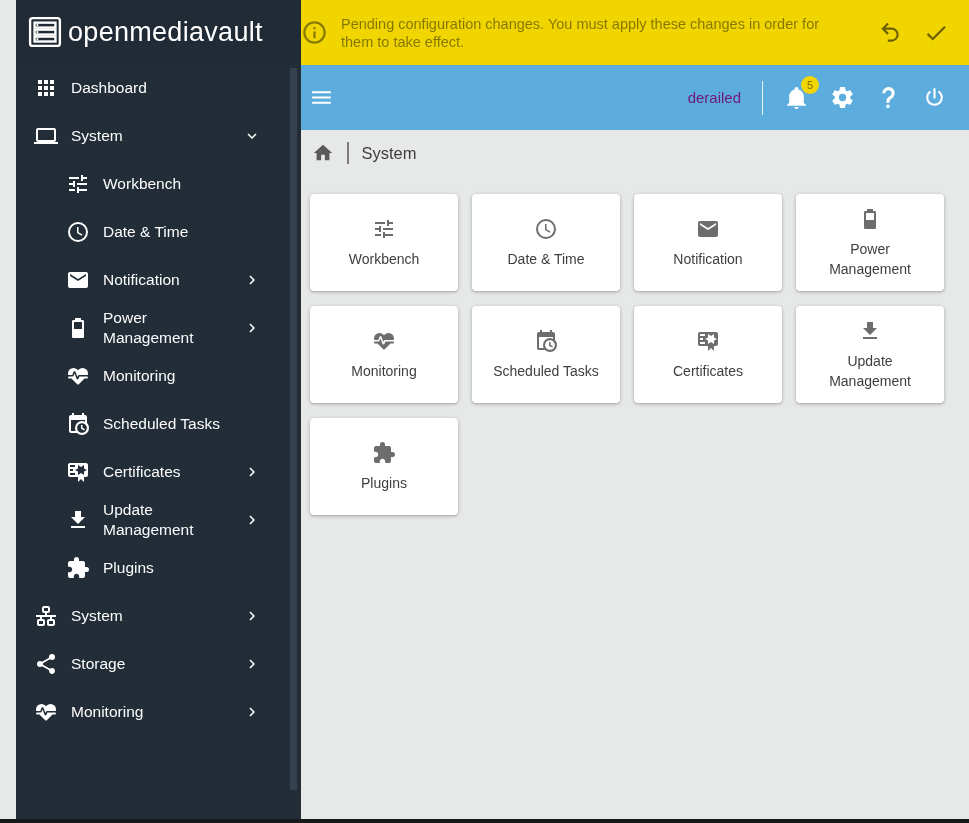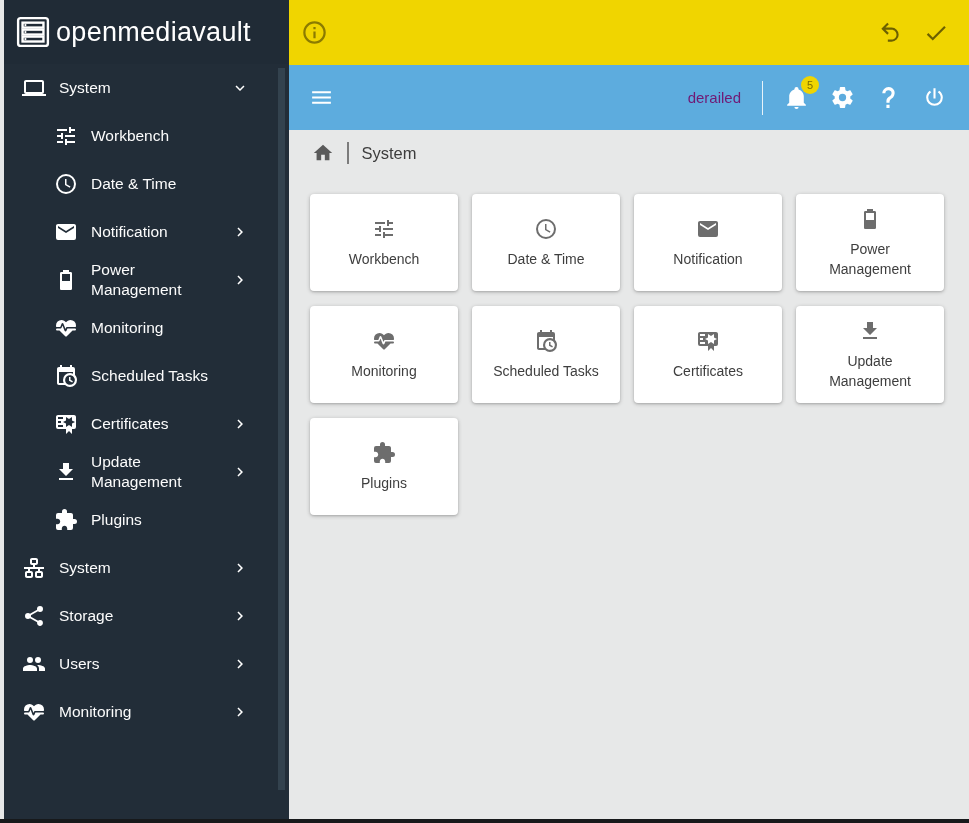--- a/index.html
+++ b/index.html
@@ -1,20 +1,20 @@
 <!DOCTYPE html>
 <html><head>
 <meta charset="utf-8">
 <style>
   * { margin:0; padding:0; box-sizing:border-box; }
   html,body { width:969px; height:823px; overflow:hidden; }
   body { position:relative; font-family:"Liberation Sans","DejaVu Sans",sans-serif; background:#e7e8e8; }
 
   
-  .sidebar { position:absolute; left:4px; top:0; width:285px; height:823px; background:#222d38; color:#fff; z-index:2; }
+  .sidebar { position:absolute; left:16px; top:0; width:285px; height:823px; background:#222d38; color:#fff; z-index:2; }
   .logo-header { height:64px; display:flex; align-items:center; padding-left:10px; background:#202b36; }
   .logo-mark { width:38px; height:38px; color:#fff; flex:none; }
   .logo-title { font-size:27px; color:#fff; letter-spacing:0.3px; font-weight:400; margin-left:4px; }
   .nav { position:absolute; top:64px; bottom:0; left:0; right:0; overflow:hidden; }
   .nav-item { position:relative; display:flex; align-items:center; min-height:48px; padding:0 48px 0 18px; font-size:15.5px; color:#fcfcfc; cursor:pointer; }
   .nav-item.sub { padding-left:50px; }
   .nicon { width:24px; height:24px; margin-right:13px; flex:none; color:#fff; }
   .nav-label { white-space:nowrap; line-height:20px; }
   .nav-item.wrap .nav-label { white-space:normal; max-width:118px; }
   .chev { position:absolute; right:40px; top:50%; margin-top:-9px; width:18px; height:18px; color:#fff; }
@@ -71,20 +71,28 @@
         <circle cx="7.2" cy="16.45" r="0.7" fill="currentColor" stroke="none"></circle>
       </svg>
     </span>
     <span class="logo-title">openmediavault</span>
   </div>
 
   <div class="nav">
     <div class="nav-item">
       <span class="nicon">
           <svg viewBox="0 0 24 24" width="100%" height="100%" style="display:block">
+            <path fill="currentColor" fill-rule="evenodd" d="M16,20H20V16H16V20M16,14H20V10H16V14M10,8H14V4H10V8M16,8H20V4H16V8M10,14H14V10H10V14M4,14H8V10H4V14M4,20H8V16H4V20M10,20H14V16H10V20M4,8H8V4H4V8Z"></path>
+          </svg>
+        </span>
+      <span class="nav-label">Dashboard</span>
+    </div>
+    <div class="nav-item">
+      <span class="nicon">
+          <svg viewBox="0 0 24 24" width="100%" height="100%" style="display:block">
             <path fill="currentColor" fill-rule="evenodd" d="M4,6H20V16H4V6M20,18A2,2 0 0,0 22,16V6C22,4.89 21.1,4 20,4H4C2.89,4 2,4.89 2,6V16A2,2 0 0,0 4,18H0V20H24V18H20Z"></path>
           </svg>
         </span>
       <span class="nav-label">System</span>
       <span class="chev">
           <svg viewBox="0 0 24 24" width="100%" height="100%" style="display:block">
             <path fill="currentColor" fill-rule="evenodd" d="M7.41,8.58L12,13.17L16.59,8.58L18,10L12,16L6,10L7.41,8.58Z"></path>
           </svg>
         </span>
     </div>
@@ -193,33 +201,20 @@
           </svg>
         </span>
     </div>
     <div class="nav-item">
       <span class="nicon">
           <svg viewBox="0 0 24 24" width="100%" height="100%" style="display:block">
             <path fill="currentColor" fill-rule="evenodd" d="M18,16.08C17.24,16.08 16.56,16.38 16.04,16.85L8.91,12.7C8.96,12.47 9,12.24 9,12C9,11.76 8.96,11.53 8.91,11.3L15.96,7.19C16.5,7.69 17.21,8 18,8A3,3 0 0,0 21,5A3,3 0 0,0 18,2A3,3 0 0,0 15,5C15,5.24 15.04,5.47 15.09,5.7L8.04,9.81C7.5,9.31 6.79,9 6,9A3,3 0 0,0 3,12A3,3 0 0,0 6,15C6.79,15 7.5,14.69 8.04,14.19L15.16,18.34C15.11,18.55 15.08,18.77 15.08,19C15.08,20.61 16.39,21.91 18,21.91C19.61,21.91 20.92,20.61 20.92,19A2.92,2.92 0 0,0 18,16.08Z"></path>
           </svg>
         </span>
       <span class="nav-label">Storage</span>
-      <span class="chev">
-          <svg viewBox="0 0 24 24" width="100%" height="100%" style="display:block">
-            <path fill="currentColor" fill-rule="evenodd" d="M8.59,16.58L13.17,12L8.59,7.41L10,6L16,12L10,18L8.59,16.58Z"></path>
-          </svg>
-        </span>
-    </div>
-    <div class="nav-item">
-      <span class="nicon">
-          <svg viewBox="0 0 24 24" width="100%" height="100%" style="display:block">
-            <path fill="currentColor" fill-rule="evenodd" d="M16,13C15.71,13 15.38,13 15.03,13.05C16.19,13.89 17,15 17,16.5V19H23V16.5C23,14.17 18.33,13 16,13M8,13C5.67,13 1,14.17 1,16.5V19H15V16.5C15,14.17 10.33,13 8,13M8,11A3,3 0 0,0 11,8A3,3 0 0,0 8,5A3,3 0 0,0 5,8A3,3 0 0,0 8,11M16,11A3,3 0 0,0 19,8A3,3 0 0,0 16,5A3,3 0 0,0 13,8A3,3 0 0,0 16,11Z"></path>
-          </svg>
-        </span>
-      <span class="nav-label">Users</span>
       <span class="chev">
           <svg viewBox="0 0 24 24" width="100%" height="100%" style="display:block">
             <path fill="currentColor" fill-rule="evenodd" d="M8.59,16.58L13.17,12L8.59,7.41L10,6L16,12L10,18L8.59,16.58Z"></path>
           </svg>
         </span>
     </div>
     <div class="nav-item">
       <span class="nicon">
           <svg viewBox="0 0 24 24" width="100%" height="100%" style="display:block">
             <path fill="currentColor" fill-rule="evenodd" d="M7.5,4A5.5,5.5 0 0,0 2,9.5C2,10 2.09,10.5 2.22,11H6.3L7.57,7.63C7.87,6.83 9.05,6.75 9.43,7.63L11.5,13L12.09,11.58C12.22,11.25 12.57,11 13,11H21.78C21.91,10.5 22,10 22,9.5A5.5,5.5 0 0,0 16.5,4C14.64,4 13,4.93 12,6.34C11,4.93 9.36,4 7.5,4M3,12.5A1,1 0 0,0 2,13.5A1,1 0 0,0 3,14.5H5.44L11,20C12,20.9 12,20.9 13,20L18.56,14.5H21A1,1 0 0,0 22,13.5A1,1 0 0,0 21,12.5H13.4L12.47,14.8C12.07,15.81 10.92,15.67 10.55,14.83L8.5,9.5L7.54,11.83C7.39,12.21 7.05,12.5 6.6,12.5H3Z"></path>
@@ -237,20 +232,21 @@
 </div>
 
 <div class="main">
 
   <div class="banner">
     <span class="bicon">
         <svg viewBox="0 0 24 24" width="100%" height="100%" style="display:block">
           <path fill="currentColor" fill-rule="evenodd" d="M11,9H13V7H11V9M12,20C7.59,20 4,16.41 4,12C4,7.59 7.59,4 12,4C16.41,4 20,7.59 20,12C20,16.41 16.41,20 12,20M12,2A10,10 0 0,0 2,12A10,10 0 0,0 12,22A10,10 0 0,0 22,12A10,10 0 0,0 12,2M11,17H13V11H11V17Z"></path>
         </svg>
       </span>
+    <div class="banner-msg">Pending configuration changes. You must apply these changes in order for them to take effect.</div>
     <div class="banner-actions">
       <button class="banner-btn">
         <span><svg viewBox="0 0 24 24" width="100%" height="100%" style="display:block">
               <path fill="currentColor" fill-rule="evenodd" d="M13.5,7A6.5,6.5 0 0,1 20,13.5A6.5,6.5 0 0,1 13.5,20H10V18H13.5C16,18 18,16 18,13.5C18,11 16,9 13.5,9H7.83L10.91,12.09L9.5,13.5L4,8L9.5,2.5L10.92,3.91L7.83,7H13.5Z"></path>
             </svg></span>
       </button>
       <button class="banner-btn">
         <span><svg viewBox="0 0 24 24" width="100%" height="100%" style="display:block">
               <path fill="currentColor" fill-rule="evenodd" d="M21,7L9,19L3.5,13.5L4.91,12.09L9,16.17L19.59,5.59L21,7Z"></path>
             </svg></span>

